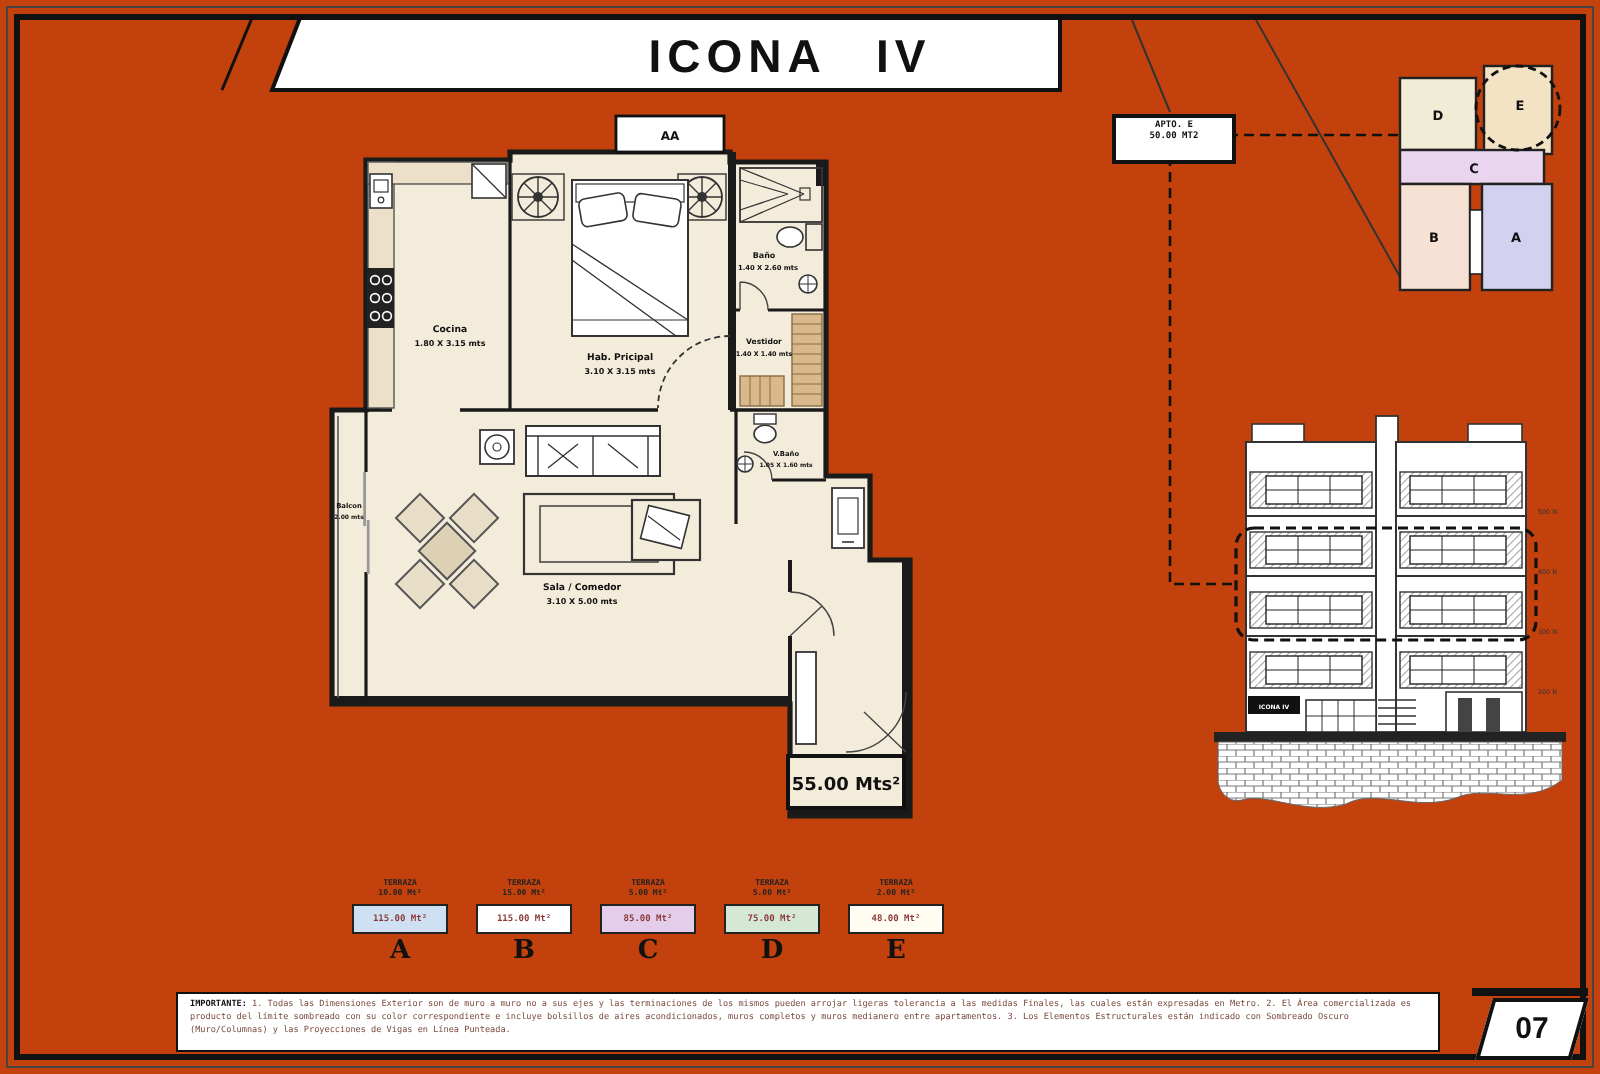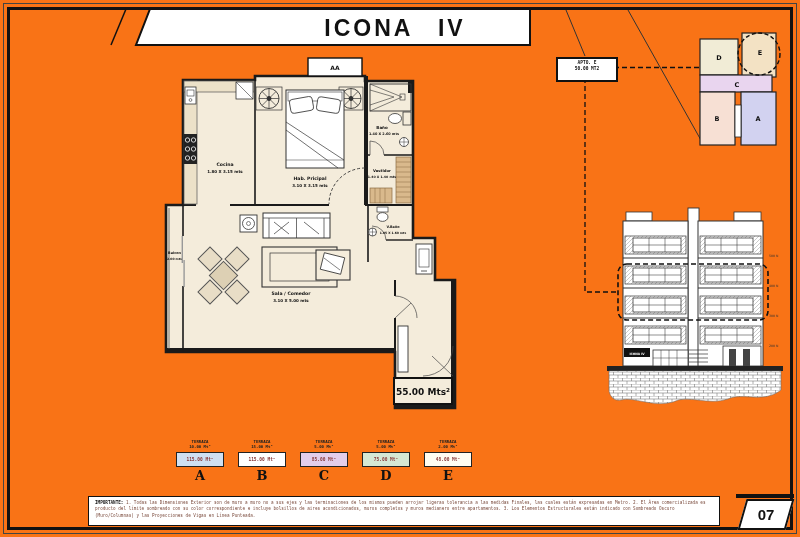--- a/index.html
+++ b/index.html
@@ -1,16 +1,16 @@
 <!DOCTYPE html>
 <html><head>
 <meta charset="utf-8">
 <style>
   html,body{margin:0;padding:0;background:#fff;}
-  .sheet{position:relative;width:800px;height:537px;background:#f97316;overflow:hidden;
+  .sheet{position:relative;width:800px;height:537px;background:#c2410c;overflow:hidden;
          font-family:"DejaVu Sans",sans-serif;}
   .frame-outer{position:absolute;inset:3px;border:1px solid #444;pointer-events:none;}
   .frame-inner{position:absolute;inset:7px;border:3px solid #111;pointer-events:none;}
   .overlay{position:absolute;left:0;top:0;width:800px;height:537px;}
   .banner-title{position:absolute;left:250px;top:13px;width:290px;height:30px;text-align:center;
     font-family:"Liberation Sans",sans-serif;font-weight:800;font-size:23px;line-height:30px;
     letter-spacing:3px;word-spacing:16px;color:#111;}
   .apto-box{position:absolute;left:556px;top:57px;width:58px;height:21px;border:2px solid #111;
     background:#fff;overflow:hidden;}
   .apto-box .in{width:200%;margin-left:-50%;transform:scale(.5);transform-origin:50% 0;

